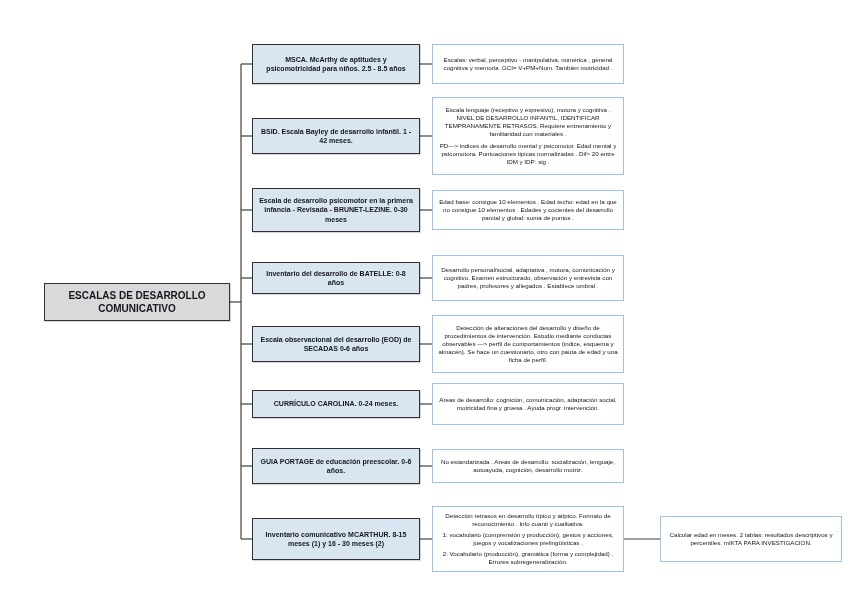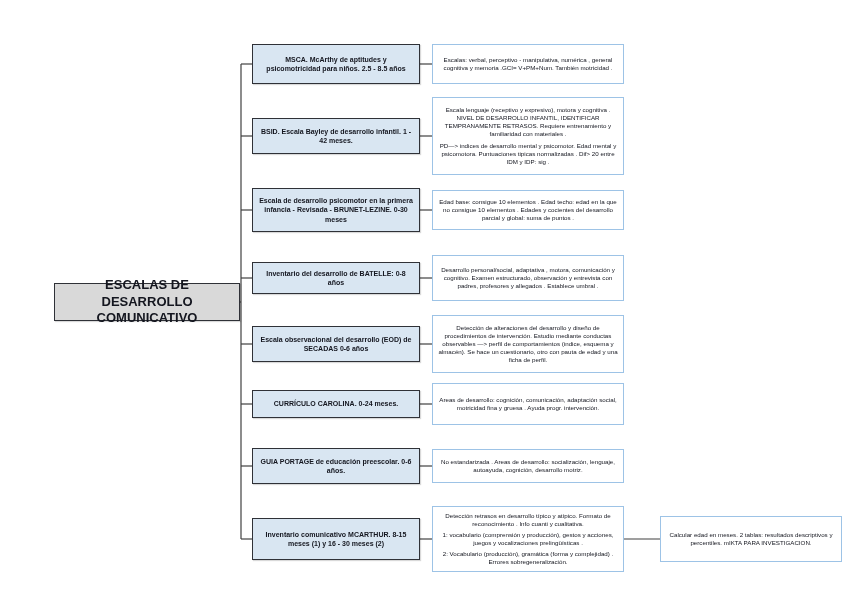--- a/index.html
+++ b/index.html
@@ -2,24 +2,24 @@
 <html><head>
 <meta charset="utf-8">
 <style>
   html,body{margin:0;padding:0;background:#ffffff;}
   .canvas{
     position:relative;width:848px;height:599px;background:#ffffff;
     font-family:"Liberation Sans",sans-serif;color:#14161f;overflow:hidden;
   }
   .connectors{position:absolute;left:0;top:0;width:848px;height:599px;}
   .root{
-    position:absolute;left:54px;top:283px;width:186px;height:38px;
+    position:absolute;left:44px;top:283px;width:186px;height:38px;
     background:#d9d9d9;border:1.6px solid #2f3137;box-sizing:border-box;
     display:flex;align-items:center;justify-content:center;text-align:center;
-    font-weight:bold;font-size:13px;line-height:1.3;padding:1px 18px;
+    font-weight:bold;font-size:10px;line-height:1.3;padding:1px 18px;
     box-shadow:1px 1px 1px rgba(0,0,0,0.15);
   }
   .branch{
     position:absolute;left:252px;width:168px;
     background:#d9e6f2;border:1.6px solid #2f3137;box-sizing:border-box;
     display:flex;align-items:center;justify-content:center;text-align:center;
     font-weight:bold;font-size:7px;line-height:1.3;padding:1px 5px;
     box-shadow:1px 1px 1px rgba(0,0,0,0.15);
   }
   .detail{

